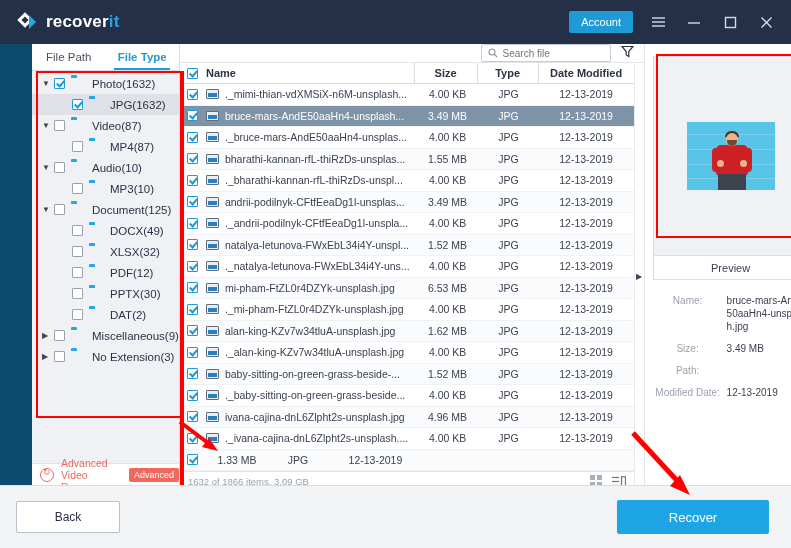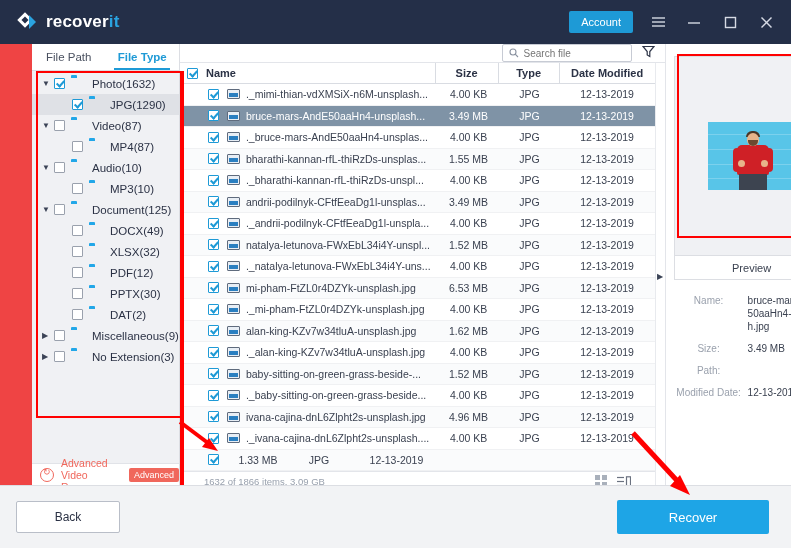--- a/index.html
+++ b/index.html
@@ -1,21 +1,21 @@
 <!DOCTYPE html>
 <html><head>
 <meta charset="utf-8">
 <style>
   * { box-sizing: border-box; margin: 0; padding: 0; }
   html, body {
     width: 791px; height: 548px;
     font-family: "Liberation Sans", sans-serif;
     background: #fff; overflow: hidden;
   }
-  .app { position: relative; width: 791px; height: 548px; background: #ef4444; }
+  .app { position: relative; width: 791px; height: 548px; background: #0c4a6e; }
 
   
   .titlebar {
     height: 44px; background: #242f48; display: flex; align-items: center;
     padding: 0 14px 0 16px;
   }
   .logo-wrap { display: flex; align-items: center; gap: 8px; }
   .logo-mark { width: 22px; height: 22px; position: relative; }
   .logo-text { font-size: 17px; font-weight: bold; letter-spacing: .2px; color: #fff; }
   .logo-text .it { color: #2aa3e0; }
@@ -79,42 +79,42 @@
   .search-in { width: 130px; height: 18px; border: 1px solid #c7cbd4; border-radius: 2px;
                display: flex; align-items: center; gap: 5px; padding: 0 6px; }
   .search-in input { border: none; outline: none; font-size: 10px; color: #5a6170;
                      width: 100%; font-family: inherit; background: transparent; }
   .list-area { flex: 1; display: flex; }
   .list-wrap { flex: 1; display: flex; flex-direction: column; min-width: 0; }
   .lhead { height: 21px; display: flex; align-items: center; border-bottom: 1px solid #d9dce2;
            background: #fff; font-size: 11px; font-weight: bold; color: #2b3245; }
   .rows { flex: 1; overflow: hidden; }
   .frow { height: 21.5px; display: flex; align-items: center; font-size: 10.5px; color: #3a4150;
-          border-bottom: 1px solid #f0f1f3; cursor: pointer; padding-left: 21px; }
+          border-bottom: 1px solid #f0f1f3; cursor: pointer; }
   .frow:nth-child(even) { background: #fafbfc; }
   .frow.sel { background: #7f93a6; color: #fff; }
   .c-chk { width: 26px; display: flex; justify-content: center; flex: 0 0 26px; }
   .c-name { flex: 1; display: flex; align-items: center; gap: 6px; min-width: 0;
             padding-right: 6px; border-right: 1px solid transparent; }
   .c-size { width: 62px; flex: 0 0 62px; text-align: center; }
   .c-type { width: 60px; flex: 0 0 60px; text-align: center; }
   .c-date { width: 95px; flex: 0 0 95px; text-align: center; }
   .fname { white-space: nowrap; overflow: hidden; text-overflow: ellipsis; }
   .fic { width: 13px; height: 10px; flex: 0 0 13px; border: 1px solid #5f6b7d; background: #e8eef5;
          position: relative; border-radius: 1px; }
   .fic::after { content: ""; position: absolute; left: 1px; right: 1px; bottom: 1px; height: 4px;
                 background: #2a7fc1; }
   .hchk { width: 11px; height: 11px; border: 1px solid #1e9ad6; background: #fff;
           position: relative; border-radius: 1px; }
   .hchk::after { content: ""; position: absolute; left: 3px; top: 0px; width: 3px; height: 6px;
                  border: solid #1e9ad6; border-width: 0 2px 2px 0; transform: rotate(42deg); }
   .frow.sel .hchk { background: #fff; }
   .hsep { width: 1px; height: 21px; background: #d9dce2; }
   .statusbar { height: 19px; display: flex; align-items: center; justify-content: space-between;
-               padding: 0 24px; font-size: 9.5px; color: #98a0ad;
+               padding: 0 8px; font-size: 9.5px; color: #98a0ad;
                border-top: 1px solid #e3e5ea; background: #fff; }
   .view-ics { display: flex; gap: 10px; align-items: center; }
   .grid-ic { display: grid; grid-template-columns: 5px 5px; grid-template-rows: 5px 5px; gap: 2px; cursor: pointer; }
   .grid-ic i { background: #a9b0bb; display: block; }
   .list-ic { width: 14px; height: 11px; position: relative; cursor: pointer; }
   .redbox-list { position: absolute; left: 0px; top: 27px; width: 4px; height: 415px;
                  background: #ff0000; pointer-events: none; }
 
   
   .splitter { width: 10px; background: #fff; border-left: 1px solid #e8eaee;
@@ -226,21 +226,21 @@
           <div class="tnode">
             <span class="chev open"></span>
             <span class="cbox on"></span>
             <span class="ticon"><span class="folder"></span></span>
             <span class="tlabel">Photo(1632)</span>
           </div>
           <div class="tnode child sel">
             <span class="chev"></span>
             <span class="cbox on"></span>
             <span class="ticon"><span class="folder"></span></span>
-            <span class="tlabel">JPG(1290)</span>
+            <span class="tlabel">JPG(1632)</span>
           </div>
           <div class="tnode">
             <span class="chev open"></span>
             <span class="cbox"></span>
             <span class="ticon"><span class="folder"></span></span>
             <span class="tlabel">Video(87)</span>
           </div>
           <div class="tnode child">
             <span class="chev"></span>
             <span class="cbox"></span>

